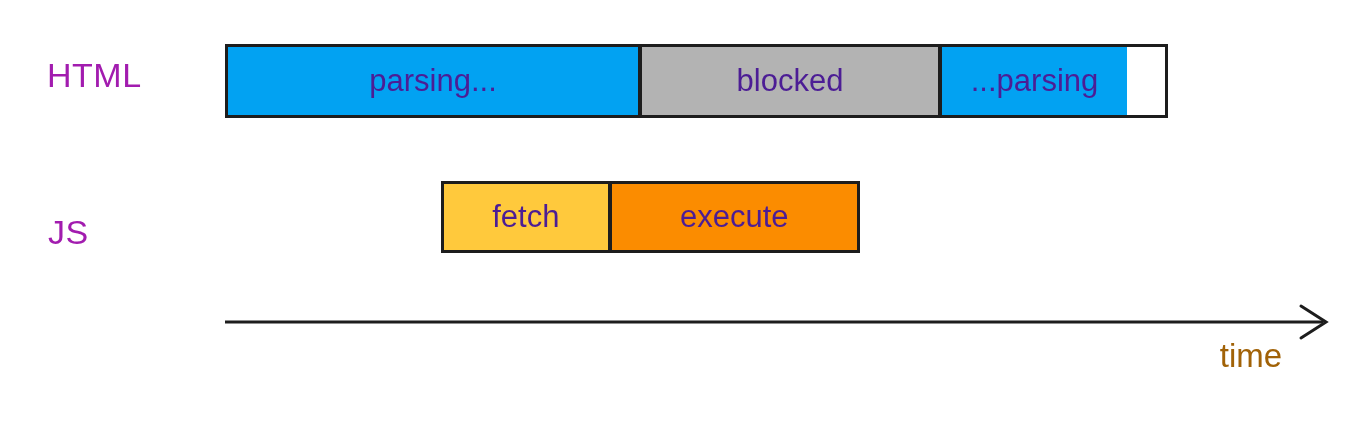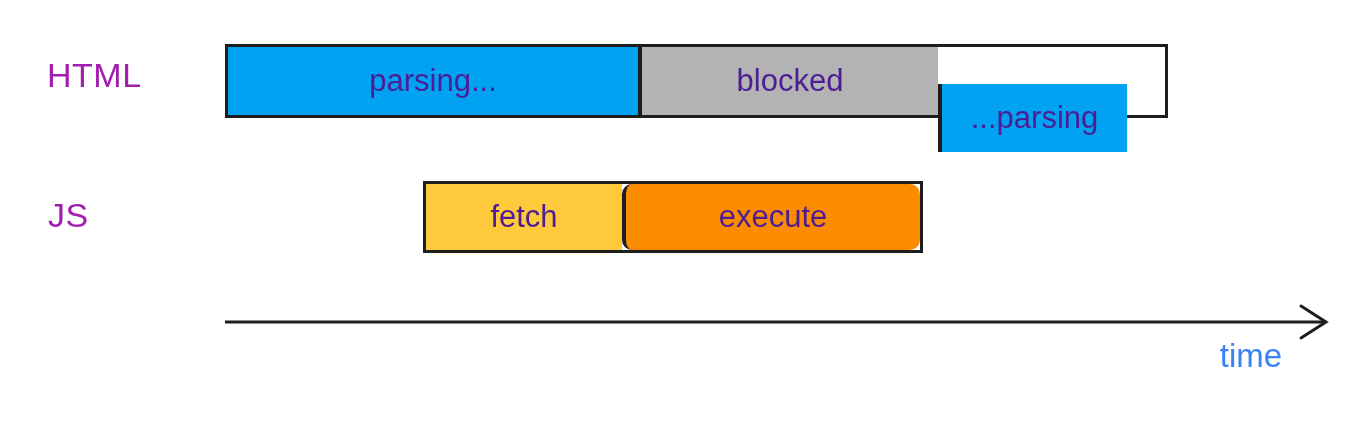--- a/index.html
+++ b/index.html
@@ -17,65 +17,65 @@
   }
   .row-label {
     position: absolute;
     font-size: 34px;
     line-height: 36px;
     color: #a21caf;
     letter-spacing: 0.5px;
     white-space: nowrap;
   }
   .row-label.html { left: 47px; top: 57px; }
-  .row-label.js   { left: 48px; top: 197px; }
+  .row-label.js   { left: 48px; top: 214px; }
 
   .bar {
     position: absolute;
     display: flex;
     border: 3px solid #1d1d1d;
     background: #ffffff;
   }
   .bar.html-bar { left: 225px; top: 44px;  width: 943px; height: 74px; }
-  .bar.js-bar   { left: 423px; top: 181px; width: 500px; height: 72px; }
+  .bar.js-bar   { left: 441px; top: 181px; width: 419px; height: 72px; }
 
   .segment {
     display: flex;
     align-items: center;
     justify-content: center;
     font-size: 31px;
     color: #4c1d95;
     white-space: nowrap;
     height: 100%;
   }
   .segment + .segment { border-left: 4px solid #1d1d1d; }
 
   .seg-html-1 { width: 410px; }
   .seg-html-2 { width: 300px; }
-  .seg-html-3 { width: 189px; margin-top: 37px; }
+  .seg-html-3 { width: 189px; }
   .seg-js-1   { width: 196px; }
-  .seg-js-2   { width: 298px; border-radius: 10px; }
+  .seg-js-2   { width: 298px; }
 
   .time-axis {
     position: absolute;
     left: 225px;
     top: 300px;
     width: 1110px;
     height: 46px;
     display: block;
   }
   .axis-label {
     position: absolute;
     left: 1205px;
     top: 338px;
     width: 92px;
     text-align: center;
     font-size: 33px;
     line-height: 36px;
-    color: #3b82f6;
+    color: #a16207;
   }
 </style>
 </head>
 <body>
 
 <div class="canvas">
 
   <div class="row-label html">HTML</div>
 
   <div class="bar html-bar">

